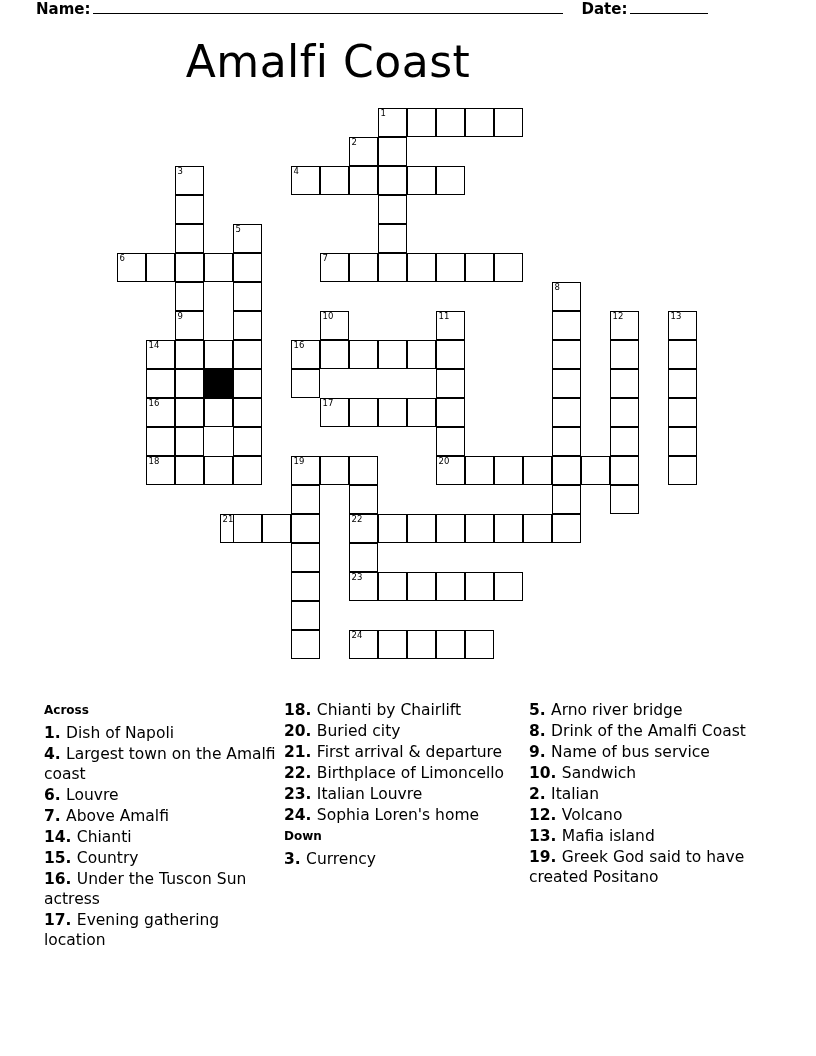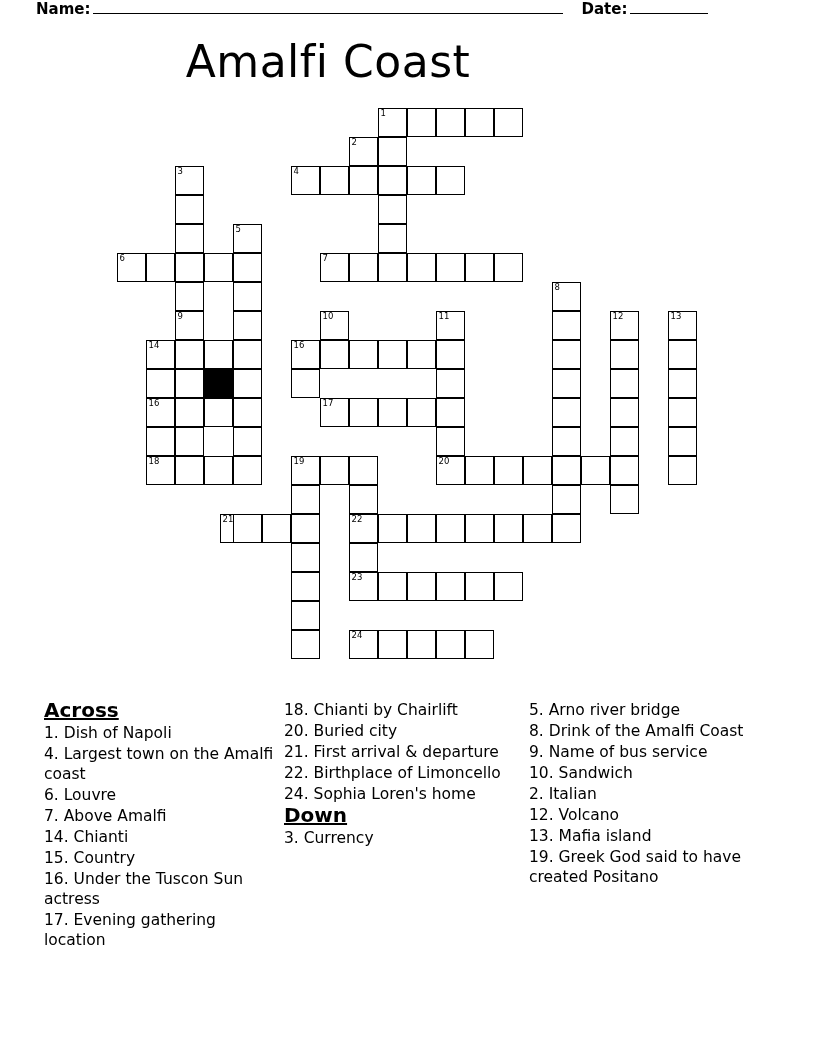--- a/index.html
+++ b/index.html
@@ -114,31 +114,30 @@
     top: 0;
     font-size: 15.5px;
     line-height: 20px;
   }
   .col-1 { left: 0px;   width: 235px; }
   .col-2 { left: 240px; width: 242px; }
   .col-3 { left: 485px; width: 245px; }
 
   .clue-heading {
     font-weight: bold;
-    text-decoration: underline;
-    font-size: 20px;
+    font-size: 12px;
     margin: 0 0 2px 0;
     line-height: 21px;
   }
   .clue {
     margin: 0 0 1px 0;
     text-indent: 0;
   }
   .clue .cnum {
-    font-weight: normal;
+    font-weight: bold;
   }
 </style>
 </head>
 <body>
 
 <div class="page">
 
   <div class="header">
     <div class="name-block">
       <span>Name:</span>
@@ -347,20 +346,21 @@
           <p class="clue"><span class="cnum">17. </span><span>Evening gathering location</span></p>
         </div>
     </div>
 
     <div class="clue-col col-2">
       <div id="col2-list-a">
           <p class="clue"><span class="cnum">18. </span><span>Chianti by Chairlift</span></p>
           <p class="clue"><span class="cnum">20. </span><span>Buried city</span></p>
           <p class="clue"><span class="cnum">21. </span><span>First arrival &amp; departure</span></p>
           <p class="clue"><span class="cnum">22. </span><span>Birthplace of Limoncello</span></p>
+          <p class="clue"><span class="cnum">23. </span><span>Italian Louvre</span></p>
           <p class="clue"><span class="cnum">24. </span><span>Sophia Loren's home</span></p>
         </div>
       <div class="clue-heading">Down</div>
       <div id="col2-list-b">
           <p class="clue"><span class="cnum">3. </span><span>Currency</span></p>
         </div>
     </div>
 
     <div class="clue-col col-3">
       <div id="col3-list">

